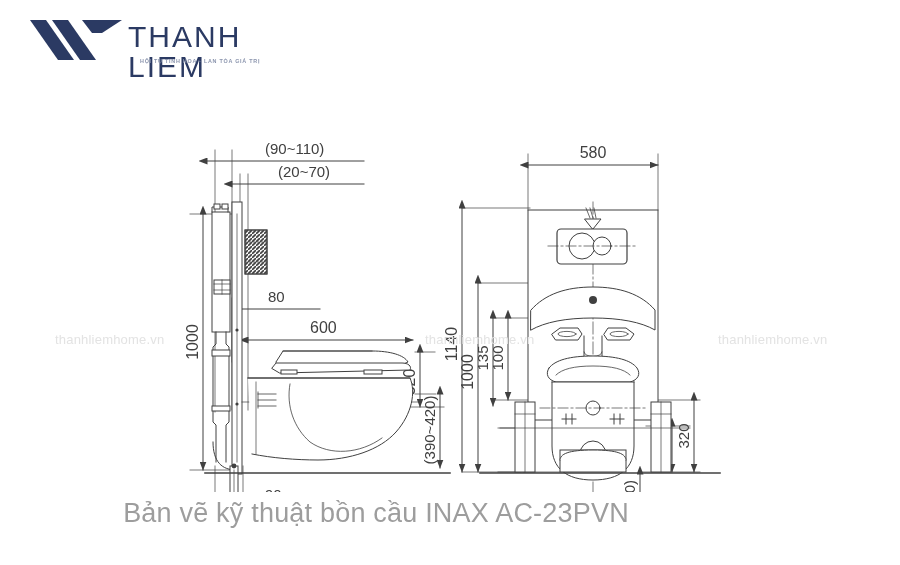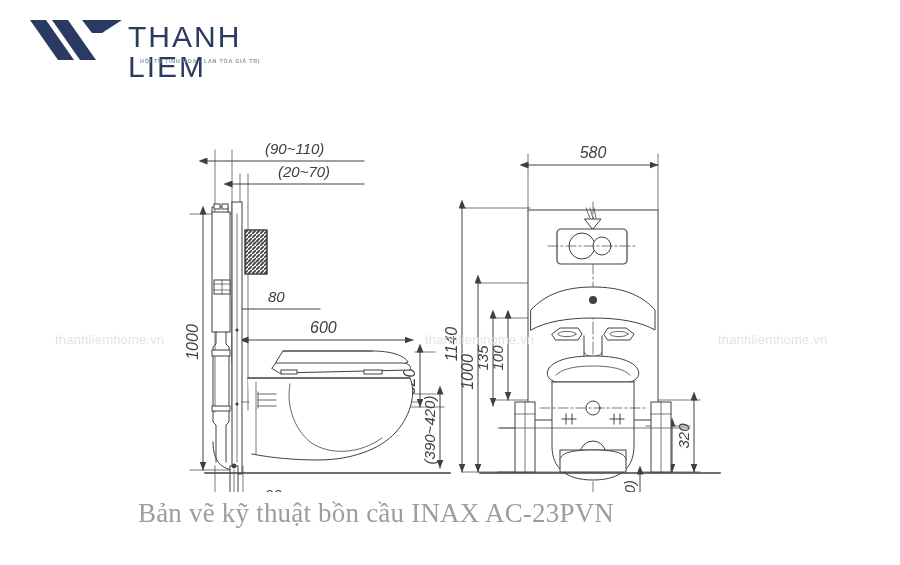--- a/index.html
+++ b/index.html
@@ -9,33 +9,33 @@
   
   #logo{position:absolute;left:30px;top:14px;width:260px;height:56px;}
   #logo-mark{position:absolute;left:0;top:2px;width:92px;height:48px;}
   #logo-text{position:absolute;left:98px;top:8px;font-size:30px;letter-spacing:2px;
              color:#2b3a63;font-weight:400;line-height:1;}
   #logo-tagline{position:absolute;left:110px;top:44px;font-size:5.4px;
                 letter-spacing:.75px;color:#8a94ad;white-space:nowrap;
                 font-weight:700;}
 
   
-  #drawing{position:absolute;left:0;top:62px;width:900px;height:430px;font-style:italic;}
+  #drawing{position:absolute;left:0;top:62px;width:900px;height:430px;}
   #drawing svg{display:block;}
 
   
   .wm{position:absolute;font-size:13px;color:#e3e3e3;white-space:nowrap;
       letter-spacing:.2px;pointer-events:none;}
   #wm1{left:55px;top:332px;}
   #wm2{left:425px;top:332px;}
   #wm3{left:718px;top:332px;}
 
   
   #caption{position:absolute;left:0;top:498px;width:752px;text-align:center;
-           font-size:27px;color:#9d9d9d;letter-spacing:.2px;font-family:Liberation Serif, serif;}
+           font-size:27px;color:#9d9d9d;letter-spacing:.2px;}
 </style>
 </head>
 <body>
 
 <div id="logo">
   <svg id="logo-mark" viewBox="0 0 92 48">
     <polygon points="0,4 16,4 44,44 28,44" fill="#2b3a63"></polygon>
     <polygon points="22,4 38,4 66,44 50,44" fill="#2b3a63"></polygon>
     <polygon points="52,4 92,4 72,17 62,17" fill="#2b3a63"></polygon>
   </svg>

